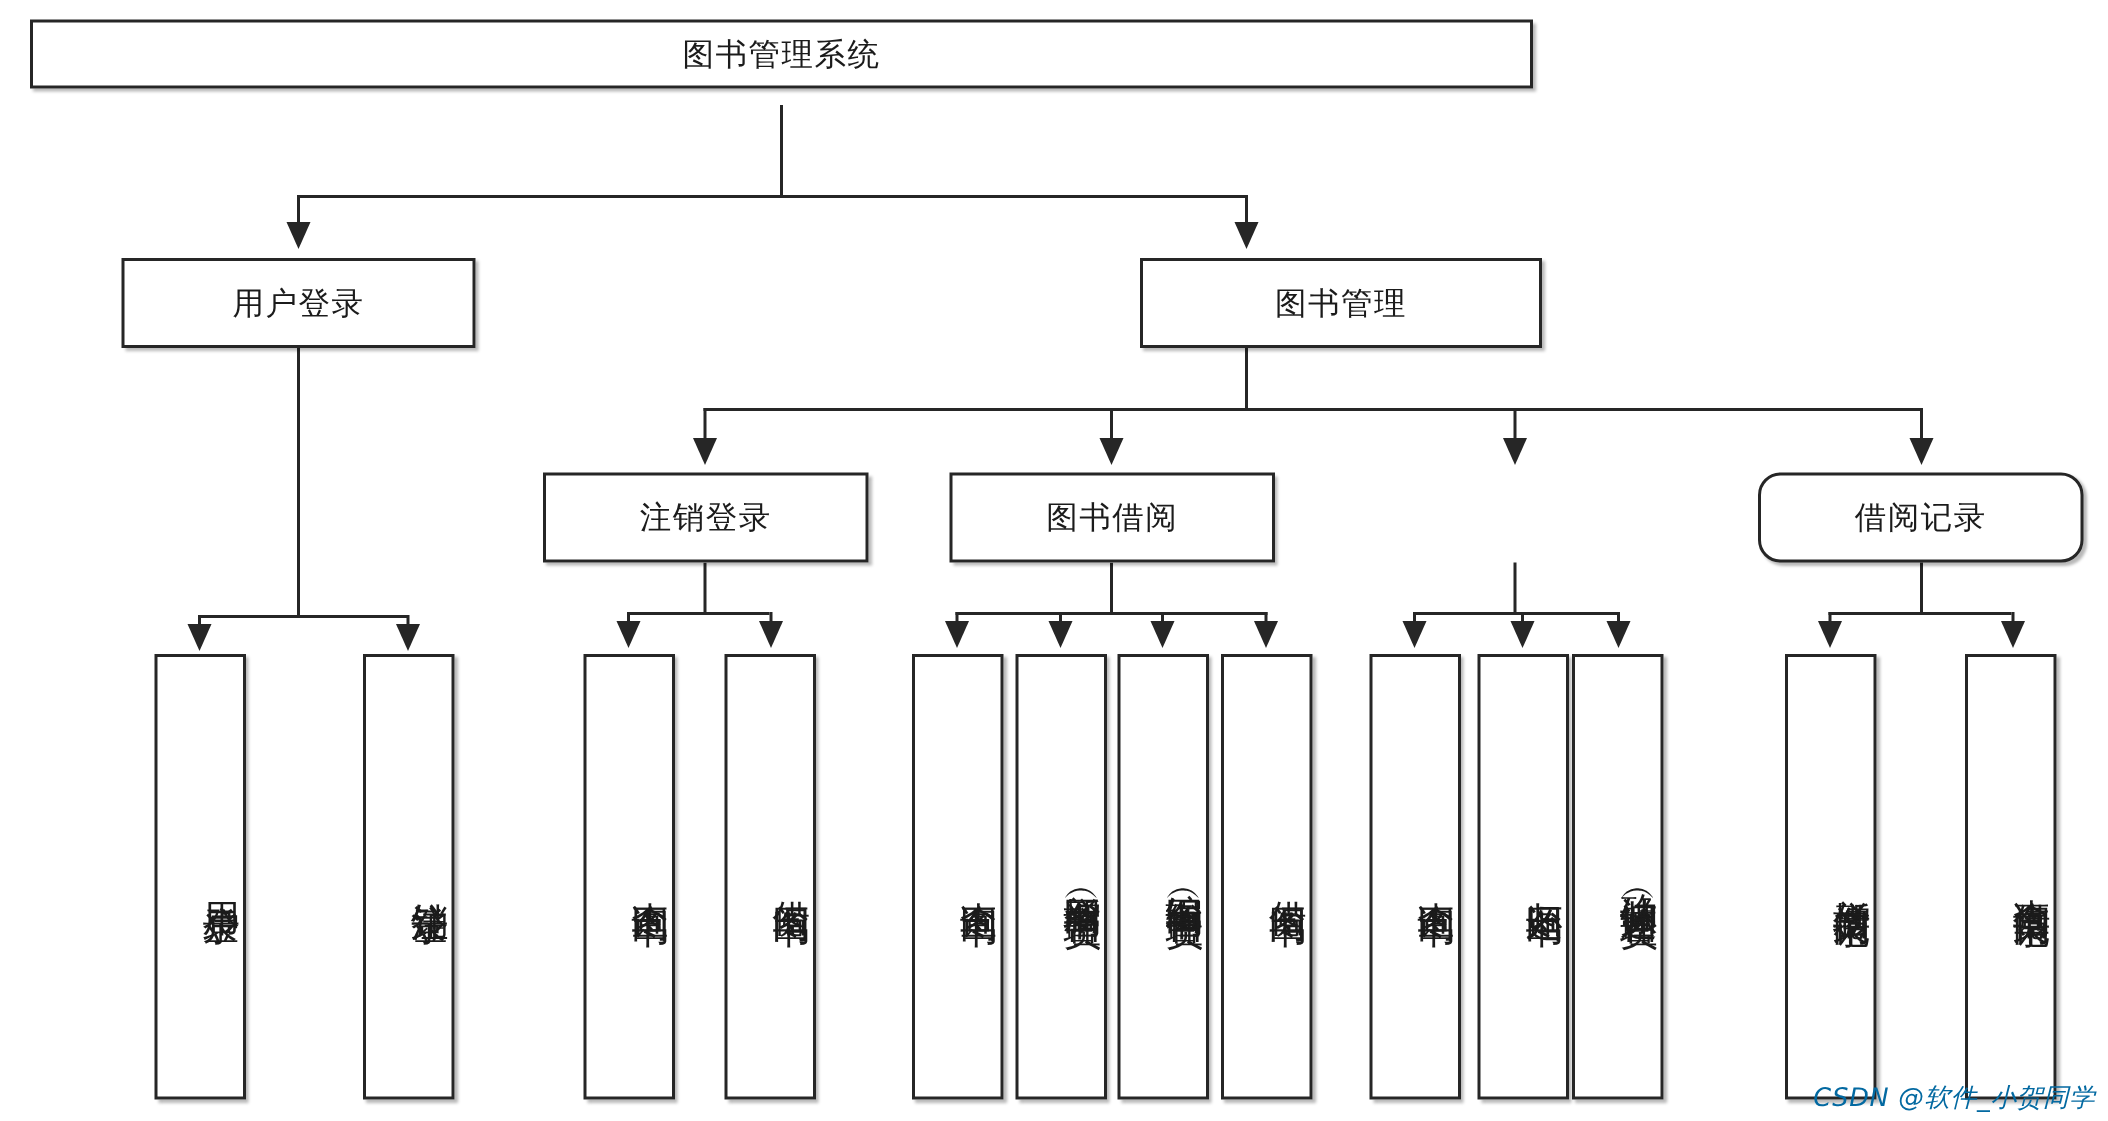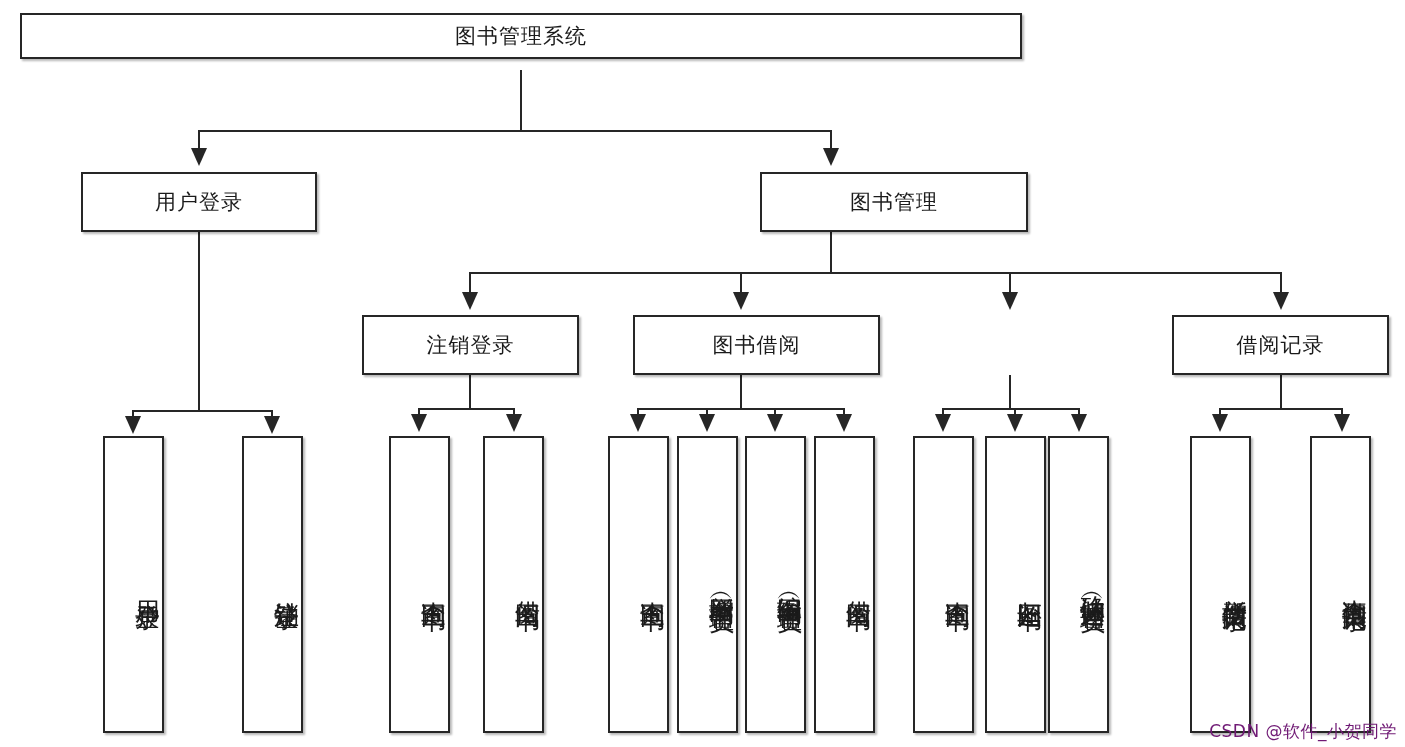--- a/index.html
+++ b/index.html
@@ -54,24 +54,25 @@
     height: 0;
     border-left: 8px solid transparent;
     border-right: 8px solid transparent;
     border-top: 18px solid #262626;
   }
   #watermark {
     position: absolute;
     right: 8px;
     bottom: 4px;
     font-size: 17px;
-    color: #701a75;
+    color: #0369a1;
     letter-spacing: 0.5px;
     white-space: nowrap;
     font-family: "DejaVu Sans", "Liberation Sans", sans-serif;
+    font-style: italic;
   }
 </style>
 </head>
 <body>
 
 <div id="canvas">
 
   <div class="edge v" style="left:520px; top:70px;  height:62px;"></div>
   <div class="edge h" style="left:198px; top:130px; width:634px;"></div>
   <div class="edge v" style="left:198px; top:130px; height:20px;"></div>
@@ -132,24 +133,24 @@
   <div class="arrow" style="left:1334px; top:414px;"></div>
 
   <div class="node horiz" style="left:20px; top:13px; width:1002px; height:46px;">图书管理系统</div>
 
   <div class="node horiz" style="left:81px; top:172px; width:236px; height:60px;">用户登录</div>
 
   <div class="node horiz" style="left:712px; top:172px; width:268px; height:60px;margin-left:48px;">图书管理</div>
 
   <div class="node horiz" style="left:362px; top:315px; width:217px; height:60px;">注销登录</div>
 
-  <div class="node horiz" style="left:633px; top:315px; width:247px; height:60px;">图书借阅</div>
+  <div class="node horiz" style="left:633px; top:315px; width:217px; height:60px;">图书借阅</div>
 
 
-  <div class="node horiz" style="left:1172px; top:315px; width:217px; height:60px;">借阅记录</div>
+  <div class="node horiz" style="left:1172px; top:315px; width:217px; height:60px;border-radius:15px;">借阅记录</div>
 
   <div class="node vert" style="left:103px; top:436px; width:61px; height:297px;">用户登录</div>
 
   <div class="node vert" style="left:242px; top:436px; width:61px; height:297px;">注销登录</div>
 
   <div class="node vert" style="left:389px; top:436px; width:61px; height:297px;">查询图书</div>
 
   <div class="node vert" style="left:483px; top:436px; width:61px; height:297px;">借阅图书</div>
 
   <div class="node vert" style="left:608px; top:436px; width:61px; height:297px;">查询图书</div>

